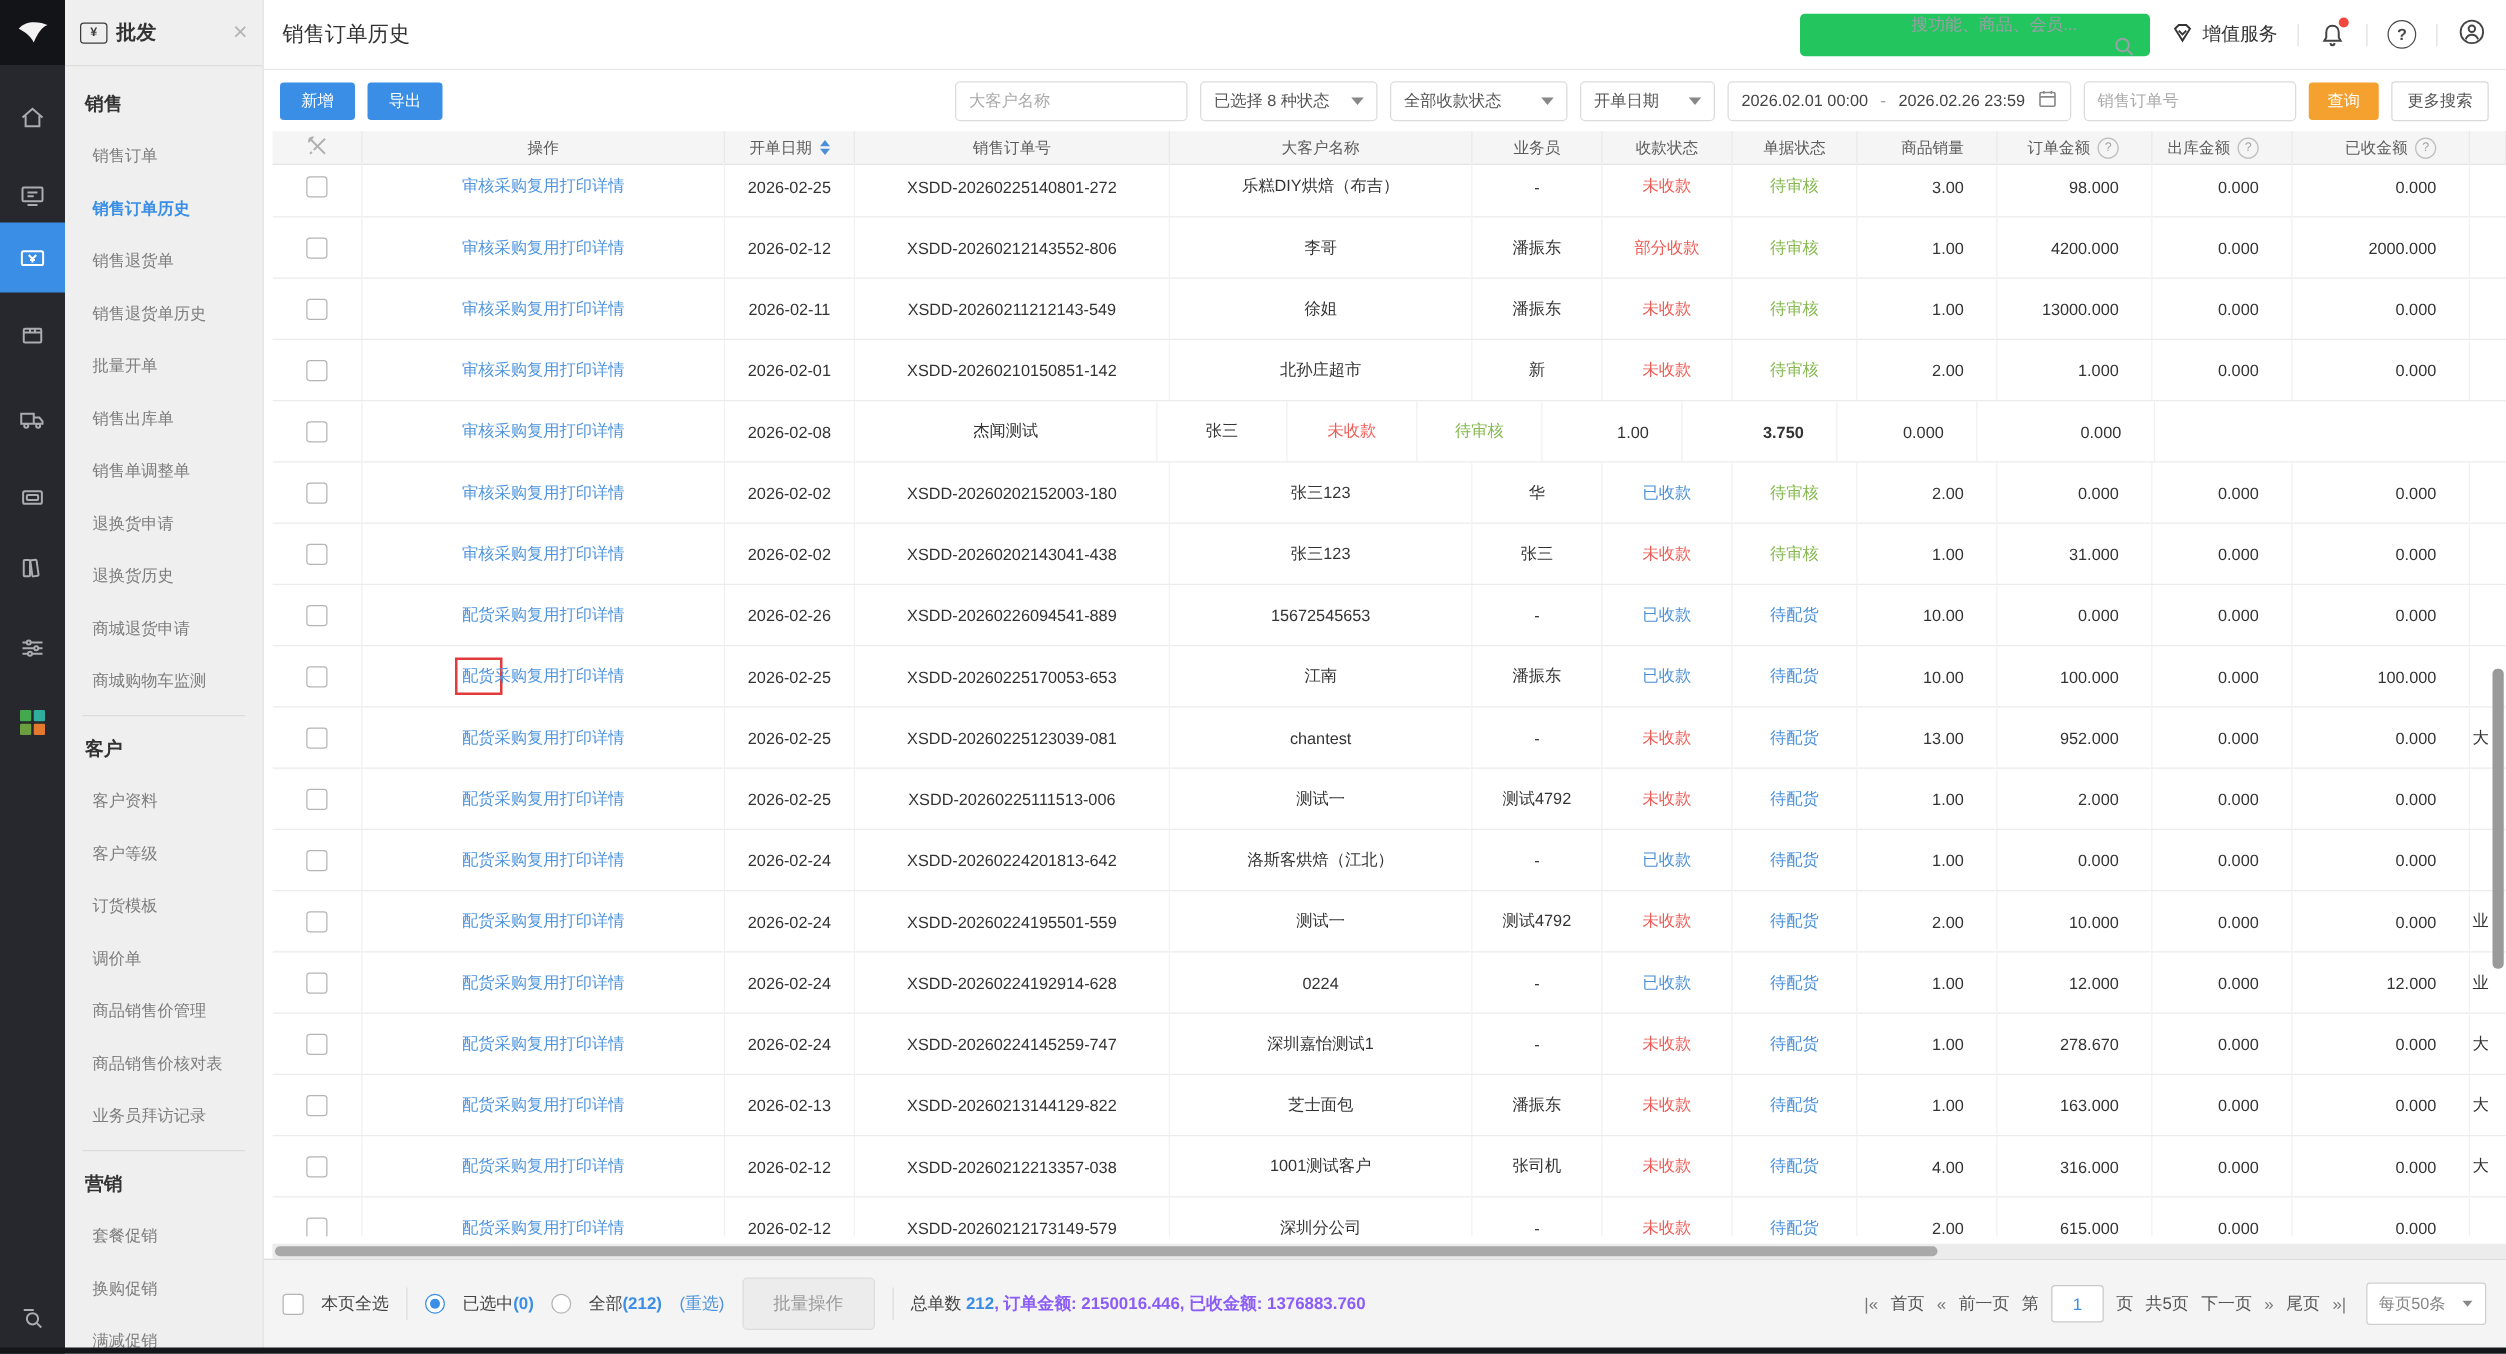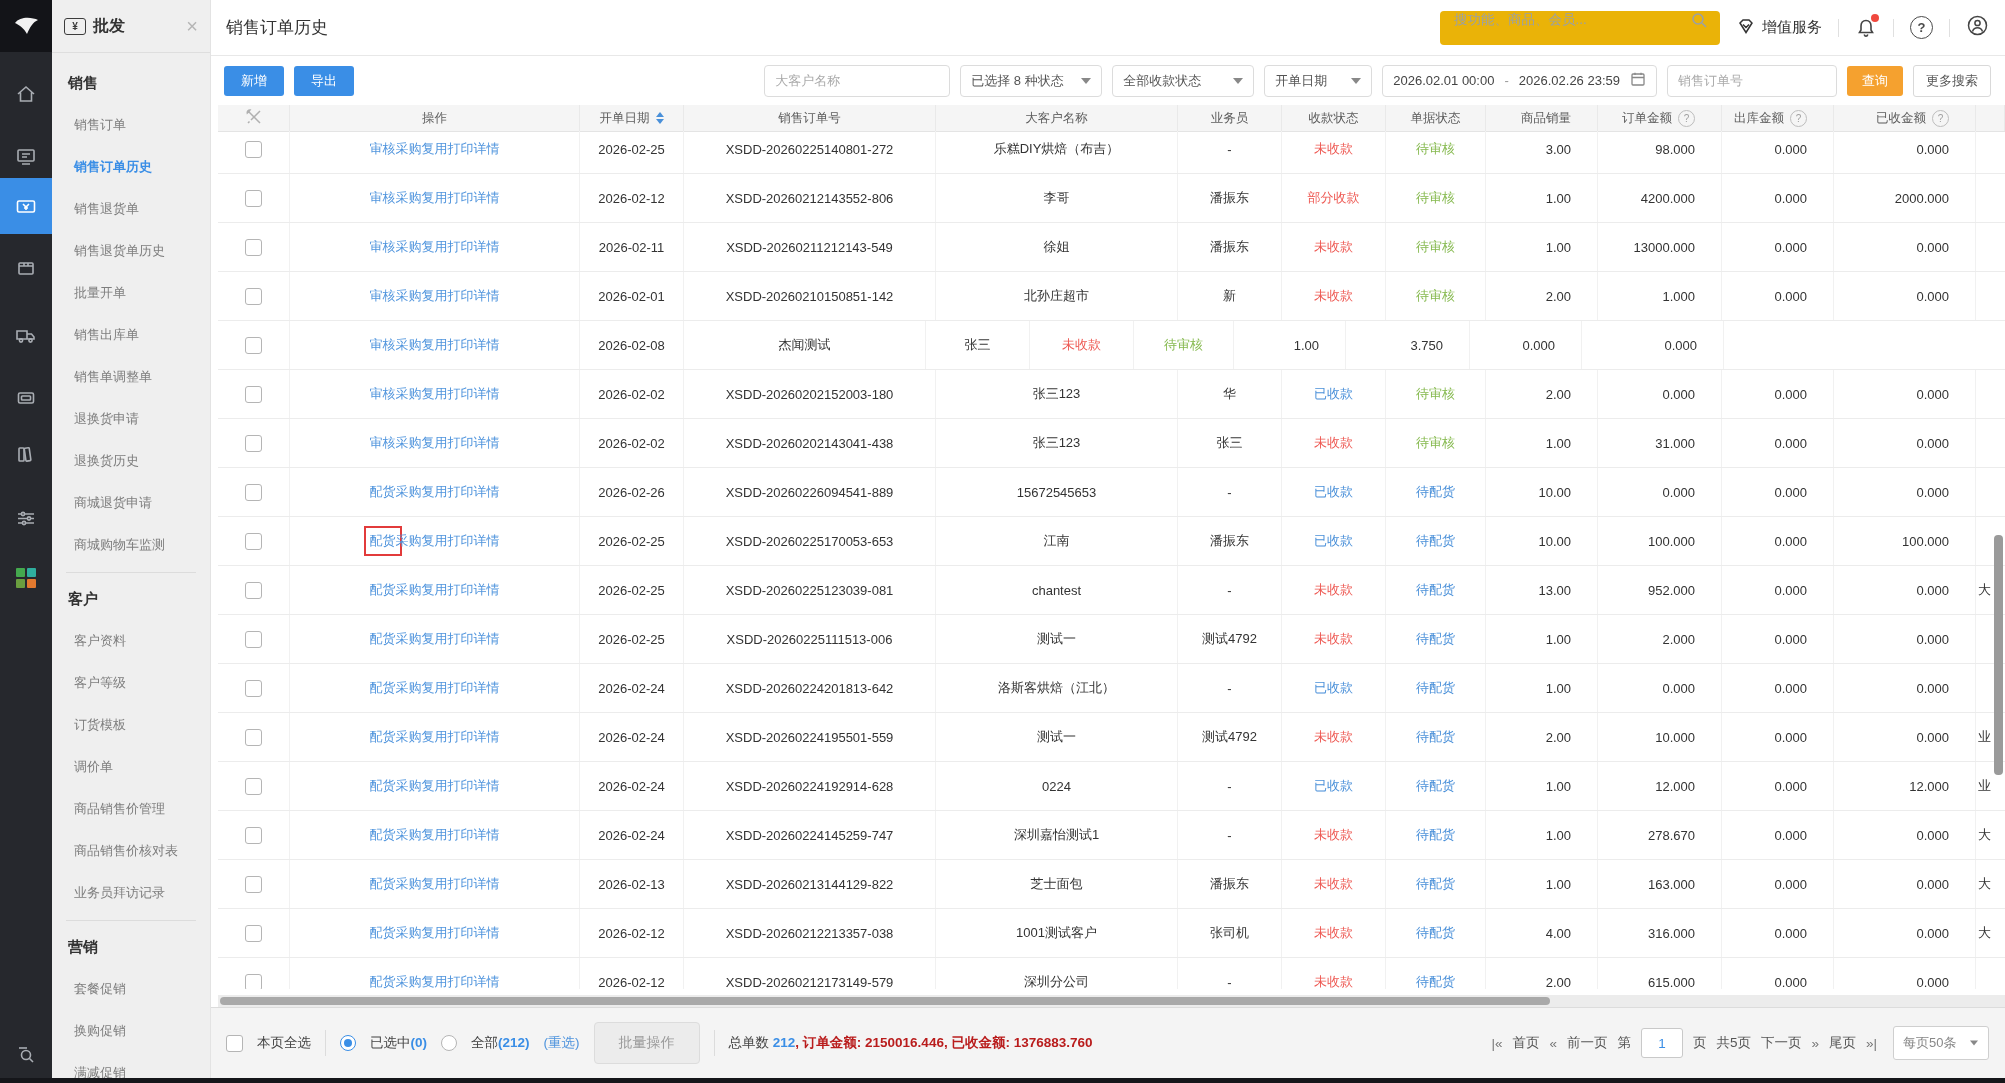--- a/index.html
+++ b/index.html
@@ -23,21 +23,21 @@
   .sb-menu{padding:10px 0 0 0;}
   .sb-sec{font-size:15px;font-weight:700;color:#333;padding:11px 16px;}
   .sb-item{font-size:13px;color:#7d7d7d;padding:12px 16px 12px 22px;cursor:pointer;white-space:nowrap;}
   .sb-item.active{color:#3a8ee6;font-weight:700;}
   .sb-divider{height:1px;background:#dcdcdc;margin:6px 14px;}
   
   .main{position:absolute;left:210px;top:0;right:0;height:1083px;background:#fff;}
   .topbar{position:absolute;left:0;right:0;top:0;height:56px;border-bottom:1px solid #e8e8e8;display:flex;align-items:center;padding:0 16px;box-sizing:border-box;}
   .page-title{font-size:17px;color:#333;}
   .topbar-right{margin-left:auto;display:flex;align-items:center;gap:16px;}
-  .tb-search{width:256px;height:34px;background:#eab308;border-radius:4px;display:flex;align-items:flex-start;padding:0 12px;}
+  .tb-search{width:256px;height:34px;background:#22c55e;border-radius:4px;display:flex;align-items:flex-end;padding:0 12px;flex-direction:column;}
   .tb-search input{border:0;background:transparent;outline:none;flex:1;font-size:13.5px;color:#444;font-family:inherit;}
   .tb-search input::placeholder{color:#9aa0a6;}
   .vas{display:flex;align-items:center;gap:6px;font-size:15px;color:#333;cursor:pointer;}
   .tb-sep{width:1px;height:18px;background:#e0e0e0;}
   .bell-wrap{position:relative;display:flex;}
   .bell-dot{position:absolute;right:-2px;top:-3px;width:8px;height:8px;border-radius:50%;background:#f0483e;}
   .help-circ{width:21px;height:21px;border:1.6px solid #4a4a4a;border-radius:50%;color:#4a4a4a;font-size:13px;display:flex;align-items:center;justify-content:center;font-weight:600;cursor:pointer;}
   
   .filterbar{position:absolute;left:0;right:0;top:56px;height:49px;display:flex;align-items:center;padding:0 14px;box-sizing:border-box;gap:10px;}
   .btn{height:30px;border:none;border-radius:3px;font-size:13px;cursor:pointer;font-family:inherit;}
@@ -75,21 +75,21 @@
   .vscroll-thumb{position:absolute;right:2px;top:535px;width:9px;height:240px;background:#9a9a9a;border-radius:4px;z-index:6;}
   
   .footer{position:absolute;left:0;right:0;top:1007px;height:71px;background:#f4f4f4;border-top:1px solid #dcdcdc;display:flex;align-items:center;padding:0 16px;box-sizing:border-box;gap:14px;font-size:13.5px;color:#444;}
   .v-div{width:1px;height:26px;background:#dcdcdc;}
   .radio{width:16px;height:16px;border-radius:50%;border:1.5px solid #b5b5b5;box-sizing:border-box;display:inline-flex;align-items:center;justify-content:center;background:#fff;}
   .radio.sel{border-color:#3a8ee6;}
   .radio.sel i{width:8px;height:8px;border-radius:50%;background:#3a8ee6;}
   .blue{color:#3a8ee6;font-weight:700;}
   .link-blue{color:#4f94dd;cursor:pointer;}
   .batch-btn{height:42px;padding:0 24px;background:#ececec;border:1px solid #dcdcdc;border-radius:4px;color:#9a9a9a;font-size:14px;font-family:inherit;}
-  .summary b{color:#b91c1c;}
+  .summary b{color:#8b5cf6;}
   .pager{margin-left:auto;display:flex;align-items:center;gap:10px;color:#555;font-size:13.5px;}
   .pg{cursor:pointer;color:#555;}
   .pg-ico{color:#777;}
   .page-box{width:36px;height:26px;border:1px solid #c9c9c9;border-radius:3px;text-align:center;color:#3a8ee6;font-size:13.5px;outline:none;background:#fff;font-family:inherit;}
   .psize{width:96px;height:34px;border:1px solid #cfcfcf;border-radius:3px;background:#fff;display:flex;align-items:center;justify-content:space-between;padding:0 9px;box-sizing:border-box;color:#888;font-size:13px;cursor:pointer;margin-left:6px;}
   .psize .caret{transform:scale(.8);}
   .bottom-strip{position:absolute;left:0;right:0;bottom:0;height:5px;background:#15161a;z-index:9;}
 </style>
 </head>
 <body>
@@ -448,21 +448,21 @@
                 <span class="op">打印</span>
                 <span class="op">详情</span>
               </span>
             </div>
             <div class="td" style="width: 104px;">2026-02-08</div>
             <div class="td" style="width: 242px;">杰闻测试</div>
             <div class="td" style="width: 104px;">张三</div>
             <div class="td" style="width: 104px; color: rgb(238, 90, 84);">未收款</div>
             <div class="td" style="width: 100px; color: rgb(133, 185, 78);">待审核</div>
             <div class="td right" style="width: 112px;">1.00</div>
-            <div class="td right" style="width: 124px;">3.750</div>
+            <div class="td right" style="width: 124px; font-weight: bold;">3.750</div>
             <div class="td right" style="width: 112px;">0.000</div>
             <div class="td right" style="width: 142px;">0.000</div>
             <div class="td left" style="width: 29px;"></div>
           </div>
           <div class="tr">
             <div class="td" style="width: 72px;">
               <span class="cb"></span>
             </div>
             <div class="td" style="width: 290px;">
               <span class="ops">

